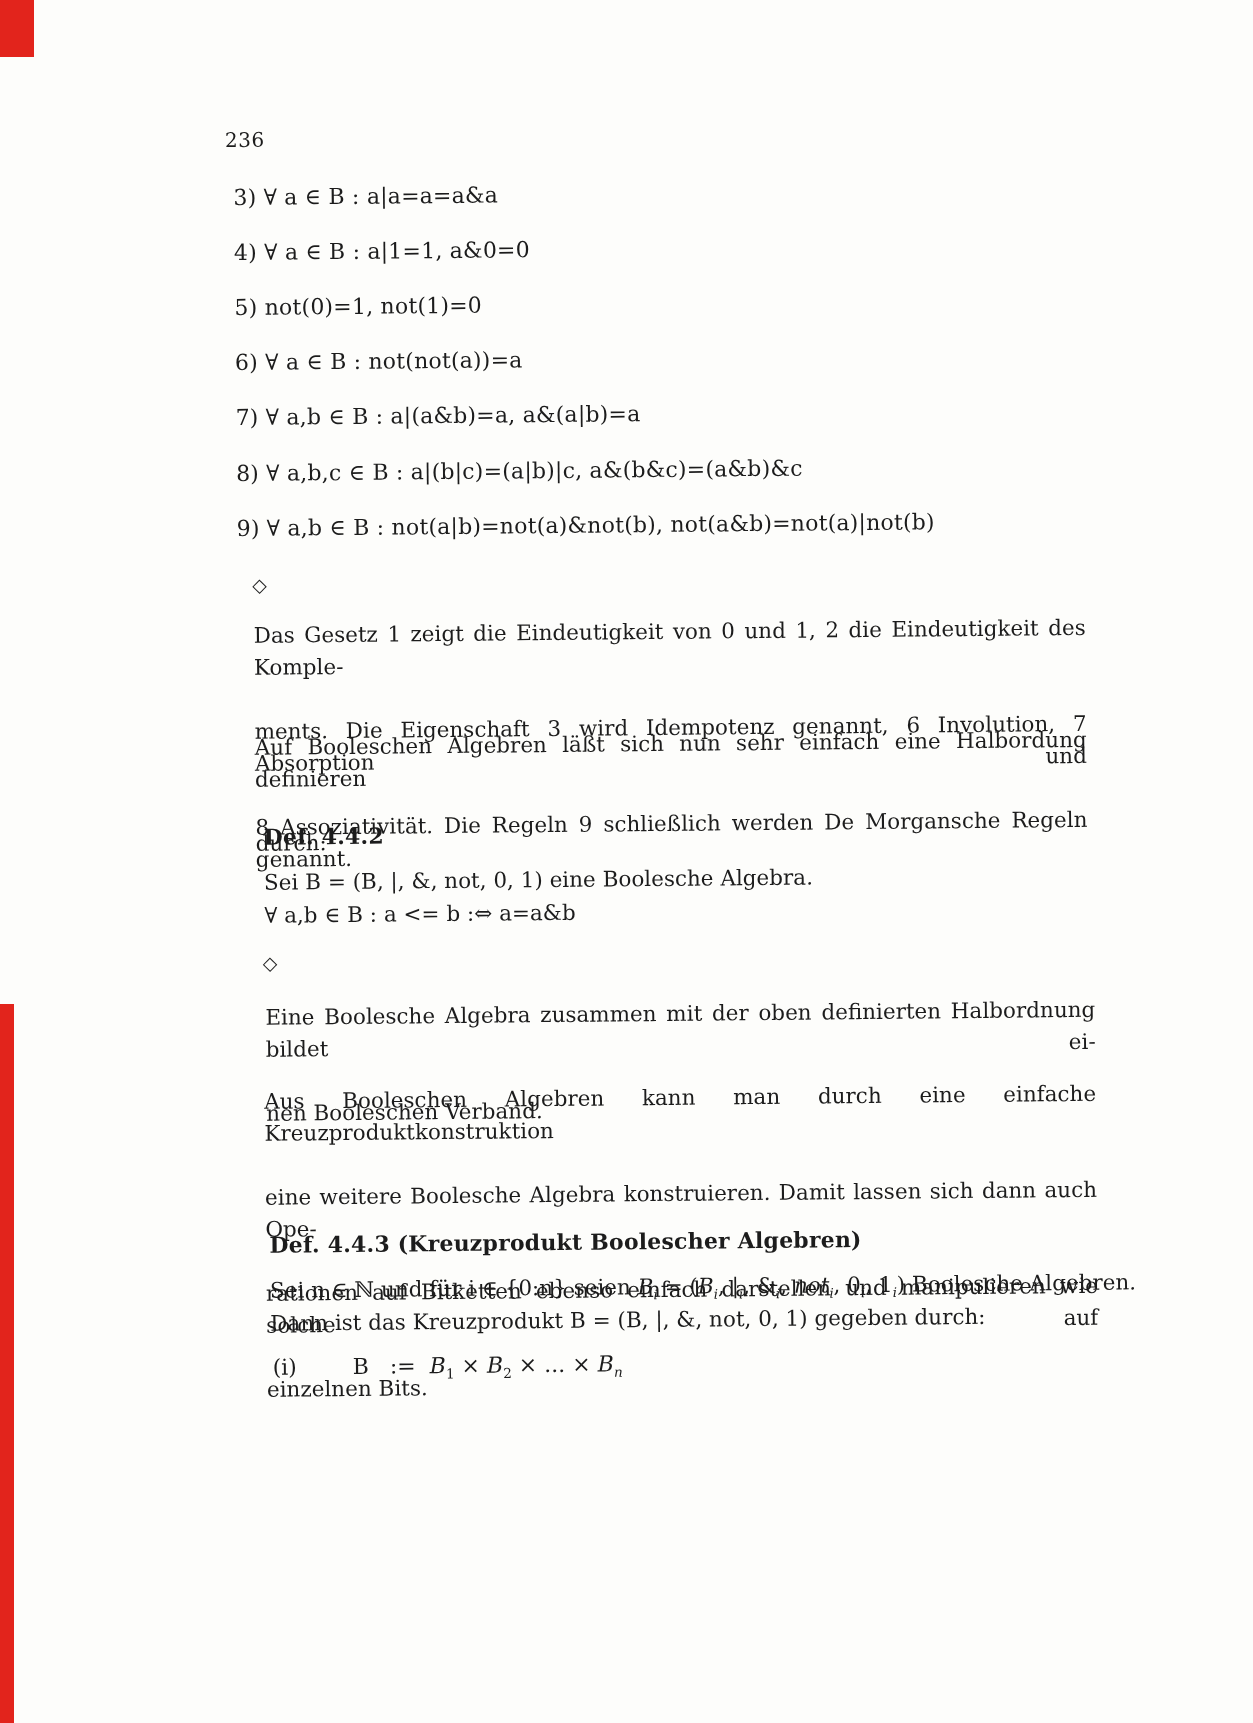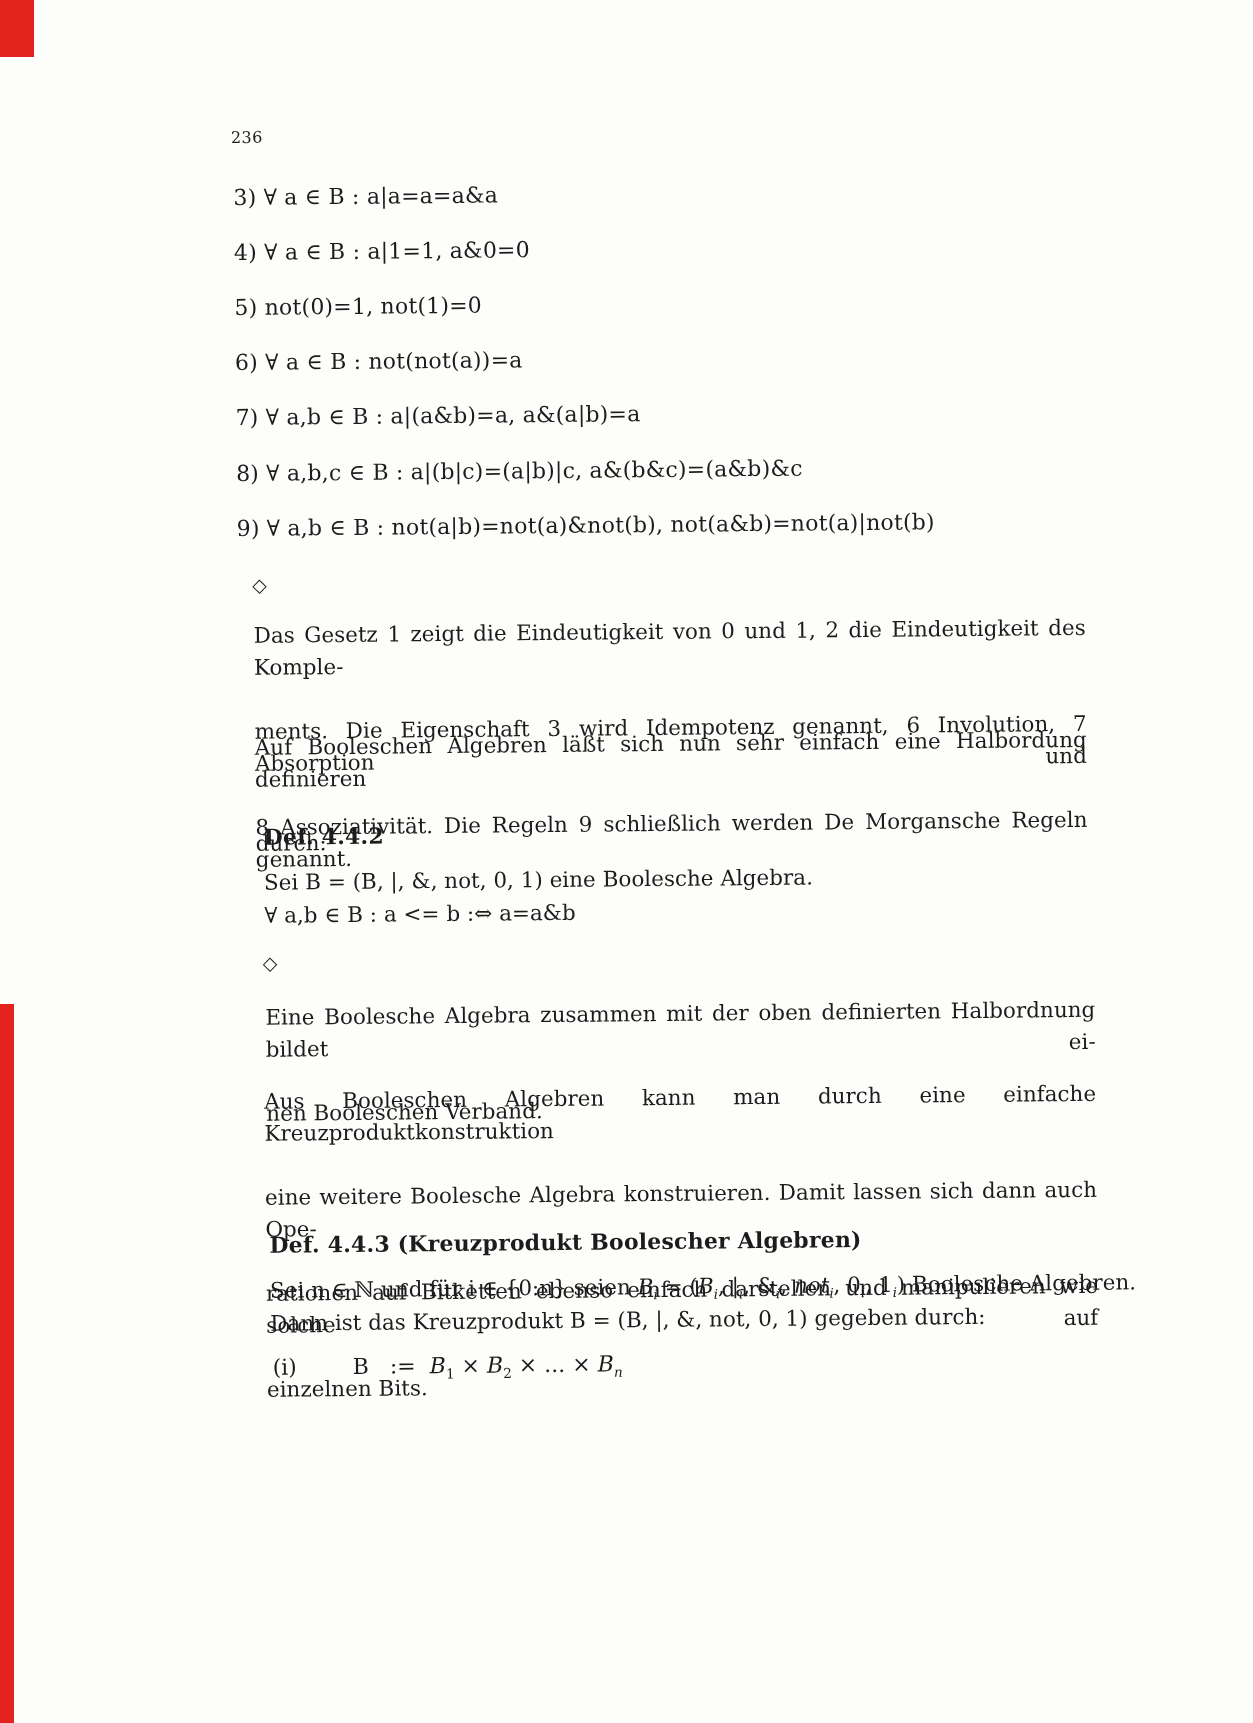--- a/index.html
+++ b/index.html
@@ -25,22 +25,22 @@
   .content {
     position: absolute;
     left: 0; top: 0;
     width: 1253px; height: 1723px;
     transform: rotate(-0.55deg);
     transform-origin: 240px 880px;
   }
 
   .pagenum {
     position: absolute;
-    left: 238px; top: 128px;
-    font-size: 16px;
+    left: 232px; top: 128px;
+    font-size: 20px;
     letter-spacing: 0.5px;
   }
 
   .law {
     position: absolute;
     left: 240px;
     font-size: 22px;
     white-space: nowrap;
     letter-spacing: 0.2px;
   }

